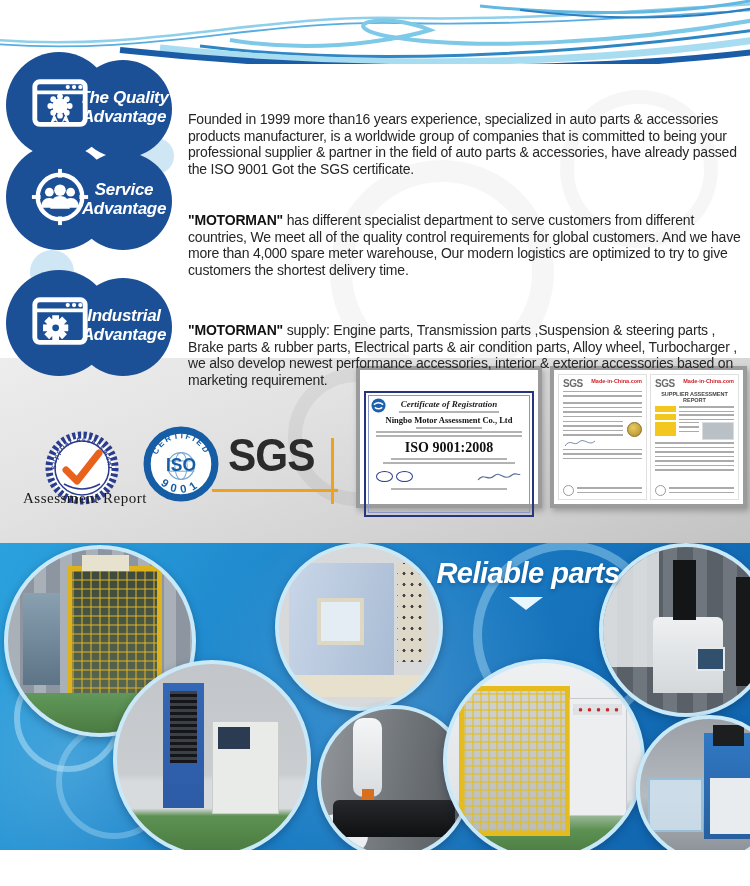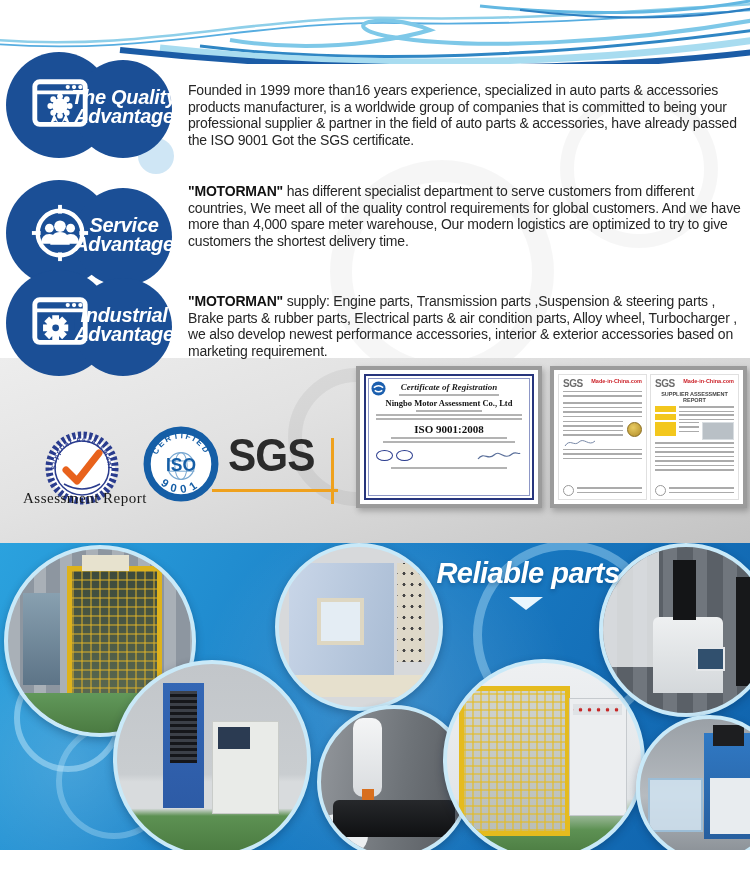--- a/index.html
+++ b/index.html
@@ -9,32 +9,32 @@
   
   .swirl{position:absolute;left:0;top:0;z-index:1;}
   .page-title{position:absolute;left:270px;top:8px;width:220px;text-align:center;z-index:2;
     font-size:28px;font-weight:800;font-style:italic;color:#16499c;letter-spacing:-0.5px;}
 
   
   .wm{position:absolute;border-radius:50%;border:22px solid rgba(0,0,0,.035);z-index:0;}
   .wm1{left:330px;top:160px;width:180px;height:180px;}
   .wm2{left:560px;top:90px;width:130px;height:130px;border-width:14px;}
   .badge{position:absolute;left:4px;width:182px;height:120px;z-index:3;}
-  .b1{top:48px;} .b2{top:176px;} .b3{top:266px;}
+  .b1{top:48px;} .b2{top:140px;} .b3{top:266px;}
   .bcir{position:absolute;border-radius:50%;background:#1b4f96;}
   .icir{left:2px;top:4px;width:106px;height:106px;}
   .tcir{left:70px;top:12px;width:98px;height:98px;}
   .deco{position:absolute;border-radius:50%;background:#cfe6f5;z-index:2;}
   .d1{left:138px;top:138px;width:36px;height:36px;}
   .d2{left:30px;top:250px;width:44px;height:44px;}
   .badge svg.bicon{position:absolute;left:25px;top:26px;}
   .blabel{position:absolute;left:66px;top:40px;width:108px;text-align:center;color:#fff;
-    font-size:20px;line-height:19px;font-weight:700;font-style:italic;letter-spacing:-0.3px;}
+    font-size:17px;line-height:19px;font-weight:700;font-style:italic;letter-spacing:-0.3px;}
   .para{position:absolute;left:188px;width:559px;z-index:3;color:#262626;
-    font-size:14px;line-height:16.6px;letter-spacing:-0.2px;}
+    font-size:14px;line-height:16.6px;letter-spacing:-0.2px;margin-top:29px;}
   .p1{top:82px;} .p2{top:183px;} .p3{top:293px;}
   .lead{font-weight:800;color:#111;}
 
   
   .certs{position:absolute;left:0;top:358px;width:750px;height:185px;z-index:1;
     background:linear-gradient(160deg,#ededed 0%,#e2e2e2 35%,#d2d2d2 70%,#c3c3c3 100%);}
   .certs .wheel{position:absolute;left:288px;top:10px;width:110px;height:110px;border-radius:50%;
     border:14px solid rgba(0,0,0,.05);}
   .seal{position:absolute;}
   .assess-seal{left:42px;top:70px;}
@@ -46,25 +46,25 @@
     transform-origin:left;line-height:46px;}
   .sgs-underline{position:absolute;left:-16px;top:57px;width:126px;height:3px;background:#efa11d;}
   .sgs-vline{position:absolute;left:103px;top:6px;width:3px;height:66px;background:#efa11d;}
 
   .cert-frame{position:absolute;top:8px;height:142px;box-sizing:border-box;background:#fff;
     border:4px solid #9b9b9b;box-shadow:2px 3px 6px rgba(0,0,0,.25);padding:4px;}
   .cert1{left:356px;width:186px;}
   .cert2{left:550px;width:197px;display:flex;gap:3px;}
   .c1page{position:relative;width:100%;height:100%;box-sizing:border-box;border:2px solid #27357d;
     outline:1px solid #8d97c6;outline-offset:-5px;display:flex;flex-direction:column;align-items:center;
-    padding-top:6px;}
+    padding-top:6px;margin-top:17px;}
   .c1-logo{position:absolute;left:5px;top:5px;}
   .c1-title{font-family:"Liberation Serif",serif;font-style:italic;font-weight:700;font-size:9px;color:#222;}
   .c1-company{font-family:"Liberation Serif",serif;font-weight:700;font-size:8.5px;color:#111;margin-top:2px;}
-  .c1-standard{font-weight:800;font-size:11px;color:#111;margin-top:3px;font-family:"Liberation Serif",serif;}
+  .c1-standard{font-weight:800;font-size:14px;color:#111;margin-top:3px;font-family:"Liberation Serif",serif;}
   .tbar{height:2px;background:#b3b3b3;margin:2px auto 0;}
   .w40{width:40%;} .w60{width:60%;} .w70{width:70%;} .w80{width:80%;} .w88{width:88%;}
   .c1-bottom{width:88%;display:flex;align-items:center;justify-content:space-between;margin-top:4px;}
   .oval{display:inline-block;width:15px;height:9px;border:1.5px solid #2a3c8e;border-radius:50%;margin-right:3px;}
   .c2page{position:relative;flex:1;box-sizing:border-box;border:1px solid #e0e0e0;padding:3px 4px;
     display:flex;flex-direction:column;}
   .c2-head{display:flex;justify-content:space-between;align-items:flex-start;}
   .c2-sgs{font-size:10px;font-weight:800;color:#6b6b6b;letter-spacing:-0.5px;}
   .c2-mic{font-size:5.5px;font-weight:700;color:#cc2229;}
   .c2-title{font-size:5.5px;font-weight:800;color:#444;text-align:center;margin:2px 0 1px;}

